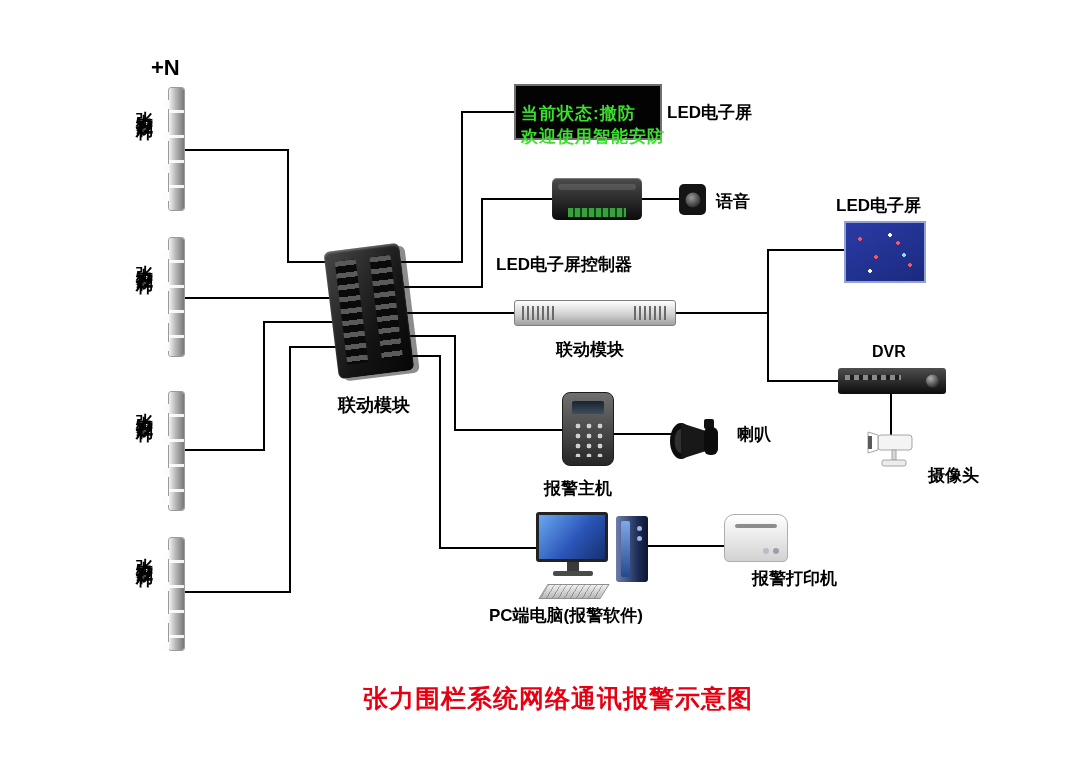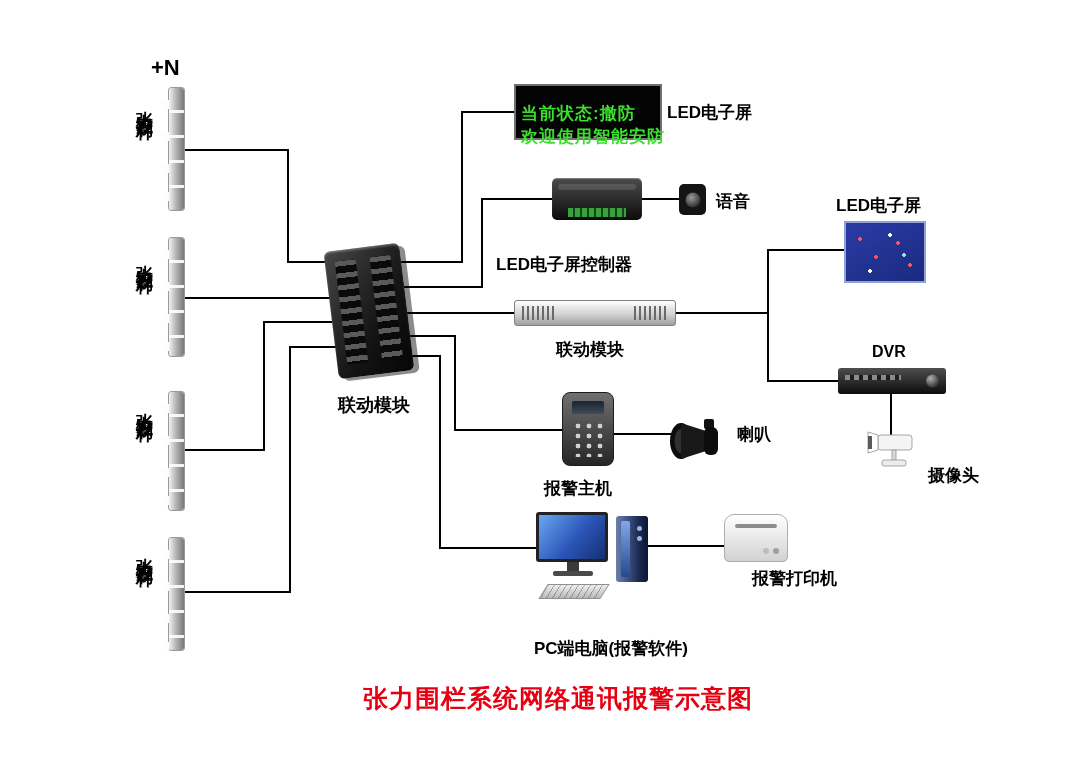--- a/index.html
+++ b/index.html
@@ -115,21 +115,21 @@
   .keyboard{position:absolute;left:543px;top:584px;width:60px;height:13px;transform:skewX(-32deg);
     border:1px solid #8f8f8f;
     background-image:repeating-linear-gradient(to right,rgba(0,0,0,.28) 0 1px,transparent 1px 6px),
                      linear-gradient(#f0f0f0,#b8b8b8);}
   .tower{position:absolute;left:616px;top:516px;width:32px;height:66px;border-radius:3px;
     background:linear-gradient(to right,#6b7fae,#1c2b55 70%,#0d1530);}
   .tower::before{content:"";position:absolute;left:5px;top:5px;bottom:5px;width:9px;border-radius:2px;
     background:linear-gradient(#7fa8e8,#24498f);}
   .tower::after{content:"";position:absolute;right:6px;top:10px;width:5px;height:5px;border-radius:50%;
     background:#9fb4e0;box-shadow:0 10px 0 #9fb4e0;}
-  .pc-label{left:534px;top:604px;margin-top:33px;}
+  .pc-label{left:489px;top:604px;}
 
   
   .printer{position:absolute;left:724px;top:514px;width:64px;height:48px;box-sizing:border-box;
     background:linear-gradient(#ffffff,#d2d2d2);border:1px solid #adadad;border-radius:10px 10px 5px 5px;}
   .printer::before{content:"";position:absolute;left:10px;right:10px;top:9px;height:4px;background:#8c8c8c;border-radius:2px;}
   .printer::after{content:"";position:absolute;right:8px;bottom:7px;width:6px;height:6px;border-radius:50%;
     background:#9aa0a8;box-shadow:-10px 0 0 #b8bec6;}
   .printer-label{left:752px;top:567px;font-family:Liberation Mono, monospace;}
 
   

